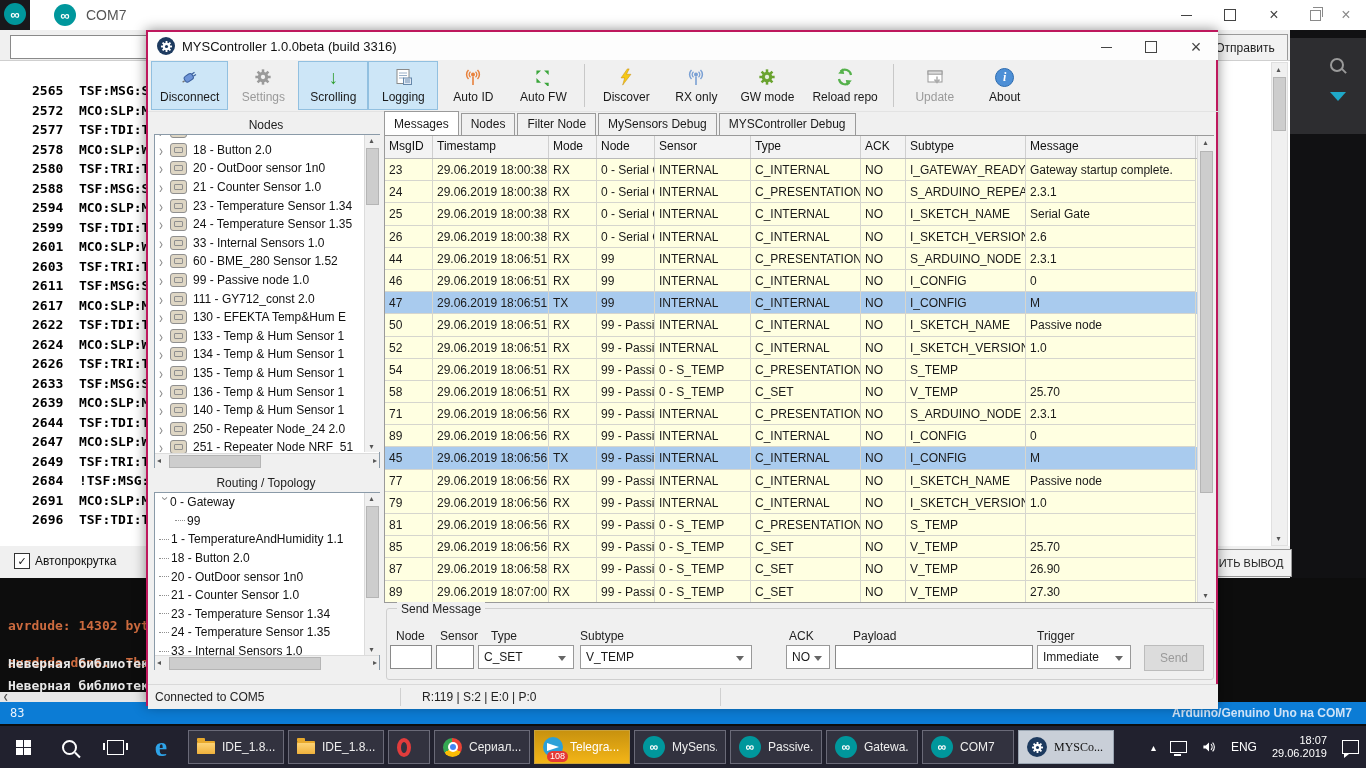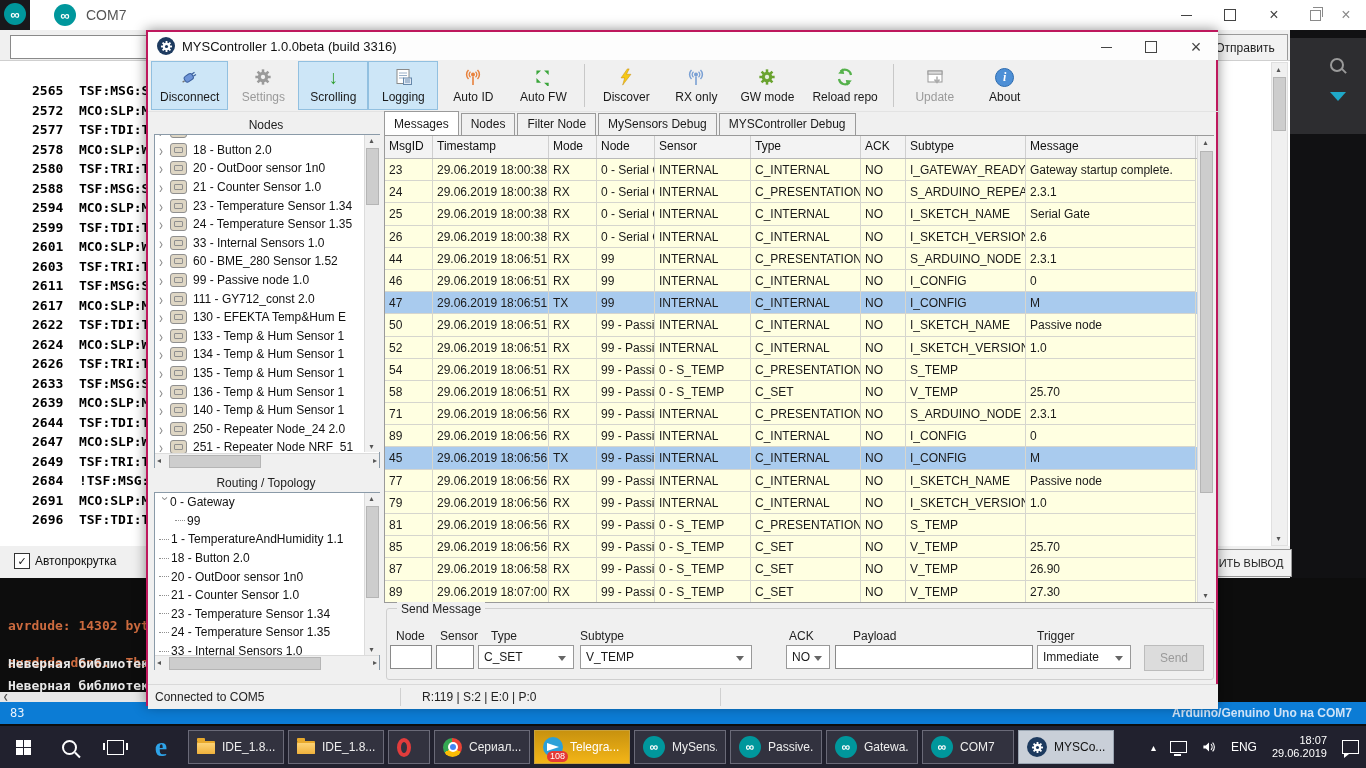--- a/index.html
+++ b/index.html
@@ -885,21 +885,21 @@
         <div class="tb-btn" style="width: 92px;">
           <div class="ard-circle tb-ard">∞</div>
           <div style="overflow: hidden; white-space: nowrap;">COM7</div>
         </div>
         <div class="tb-btn act" style="width: 96px;">
           <div class="mysc-ico">
             <svg width="13" height="13" style="color:#fff;--hole:#1d3a5f;">
               <use href="#sym-gear"></use>
             </svg>
           </div>
-          <div style="overflow: hidden; white-space: nowrap;">MYSCo...</div>
+          <div style="overflow: hidden; white-space: nowrap; font-family: Liberation Serif, serif;">MYSCo...</div>
         </div>
       </div>
     <div id="tray">
       <div class="tray-item" style="font-size:10px;">▴</div>
       <div class="tray-item">
           <span class="net-ico"></span>
         </div>
       <div class="tray-item">
         <svg width="16" height="16" viewBox="0 0 20 20">
             <path d="M3 8v4h3l4 3.5v-11L6 8z" fill="#fff"></path>

